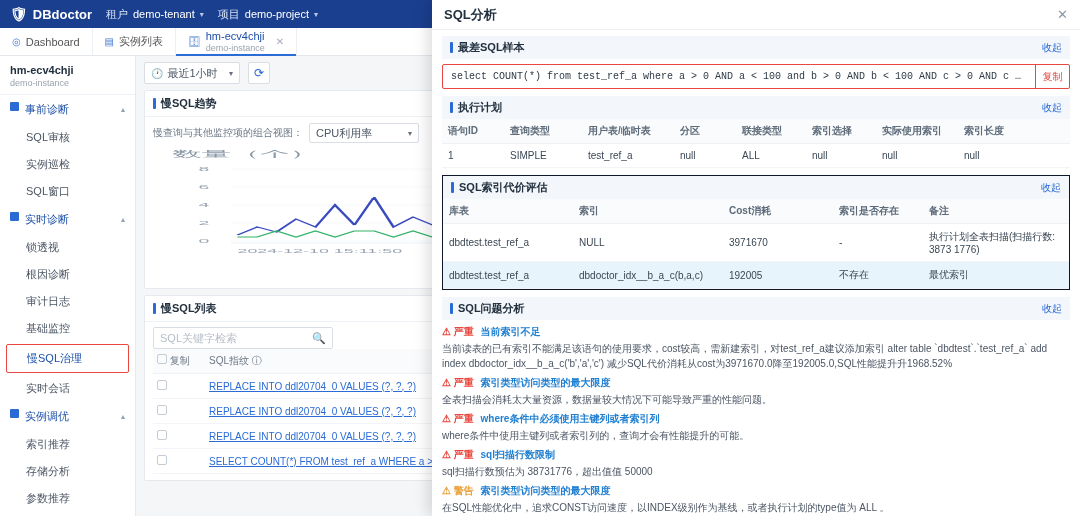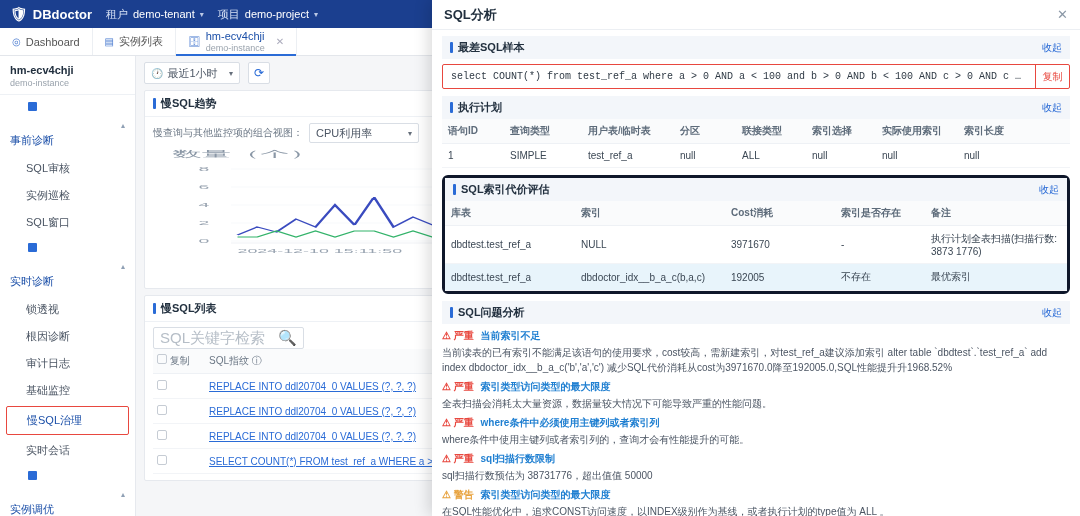--- a/index.html
+++ b/index.html
@@ -48,21 +48,21 @@
 
   
   .sidebar { width: 136px; background: #fff; border-right: 1px solid #e6e9ee; overflow: hidden; }
   .inst { padding: 8px 10px 6px; border-bottom: 1px solid #eef1f5; }
   .inst .n { font-size: 11px; font-weight: bold; color: #22303f; }
   .inst .s { font-size: 9px; color: #9aa3ad; margin-top: 2px; }
   .grp {
     display: flex; align-items: center; justify-content: space-between;
     padding: 7px 10px 7px 10px; color: #1b4fa8; font-size: 11px;
   }
-  .grp .l { display: flex; align-items: center; gap: 22px; flex-direction: column; }
+  .grp .l { display: flex; gap: 6px; }
   .grp .sq { width: 9px; height: 9px; background: #2a6bd6; display: inline-block; border-radius: 1px; }
   .grp .ar { font-size: 8px; color: #8fa0b5; }
   .mi { padding: 6px 10px 6px 26px; font-size: 11px; color: #4b5563; }
   .mi.sel { color: #1b4fa8; }
   .mi.boxed {
     border: 1px solid #e8483f; color: #1b4fa8; margin: 2px 6px 2px 6px; padding-left: 20px; border-radius: 2px;
   }
 
   
   .content { flex: 1; padding: 6px 8px; overflow: hidden; }
@@ -91,21 +91,21 @@
 
   .chartwrap { position: relative; height: 120px; }
   .axis-label { font-size: 9px; fill: #8a97a6; }
   .legend { display: flex; justify-content: flex-end; gap: 14px; font-size: 9px; color: #6b7785; margin-top: 2px; padding-right: 8px;}
   .legend .k { display: flex; align-items: center; gap: 4px; }
   .legend .dash { width: 14px; height: 2px; display: inline-block; position: relative; }
   .legend .dot { width: 5px; height: 5px; border-radius: 50%; display: inline-block; margin-left: -9px;}
 
   .searchbox {
     height: 22px; border: 1px solid #d9dee5; background: #fff; border-radius: 2px;
-    display: flex; align-items: center; padding: 0 6px; font-size: 15px; color: #b6bec7; width: 151px;
+    display: flex; align-items: center; padding: 0 6px; font-size: 11px; color: #b6bec7; width: 180px;
   }
   .tbl { width: 100%; border-collapse: collapse; font-size: 10px; }
   .tbl th {
     text-align: left; font-weight: normal; color: #6b7785; padding: 5px 4px;
     border-bottom: 1px solid #eef1f5; background: #fafbfc;
   }
   .tbl td { padding: 6px 4px; border-bottom: 1px solid #f2f4f7; color: #3b4754; }
   .tbl td.link { color: #2a6bd6; text-decoration: underline; }
   .ckbox { width: 10px; height: 10px; border: 1px solid #c6ccd4; border-radius: 2px; display: inline-block; }
 
@@ -146,21 +146,21 @@
   }
 
   .dtbl { width: 100%; border-collapse: collapse; font-size: 10px; }
   .dtbl th {
     text-align: left; font-weight: bold; color: #5d6b7a; background: #fafbfc;
     padding: 5px 6px; border-bottom: 1px solid #eef1f5;
   }
   .dtbl td { padding: 6px 6px; border-bottom: 1px solid #f2f4f7; color: #3b4754; }
   .dtbl tr.hl td { background: #e8f4fb; }
 
-  .boxed-red { border: 3px solid #0f172a; border-radius: 6px; }
+  .boxed-red { border: 1px solid #0f172a; border-radius: 0; }
   .boxed-red .sec-h { background: #f3f6fa; }
 
   .issue { margin-top: 5px; }
   .issue .ttl { font-size: 10px; margin-top: 5px; font-weight: bold; }
   .issue .ttl .sev { color: #e8483f; }
   .issue .ttl .sev.warn { color: #e8a33f; }
   .issue .ttl .name { color: #1f7fd1; margin-left: 4px; }
   .issue p { margin: 2px 0 0; font-size: 10px; color: #4b5563; line-height: 1.5; }
 </style>
 </head>

